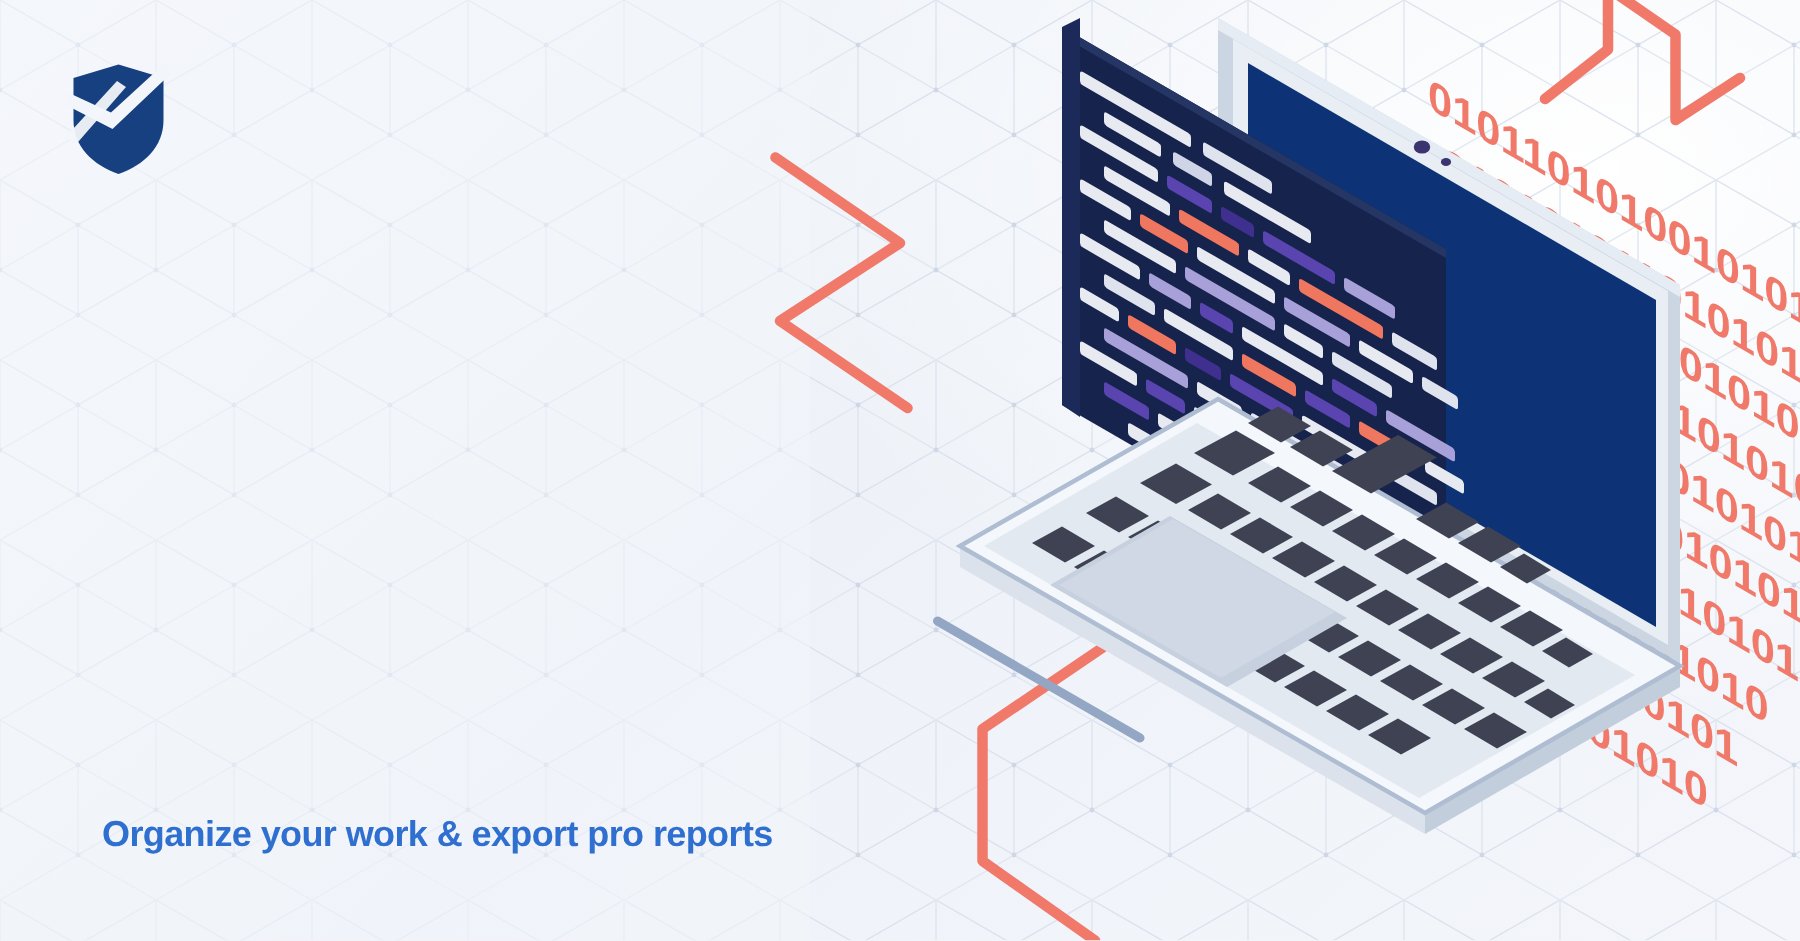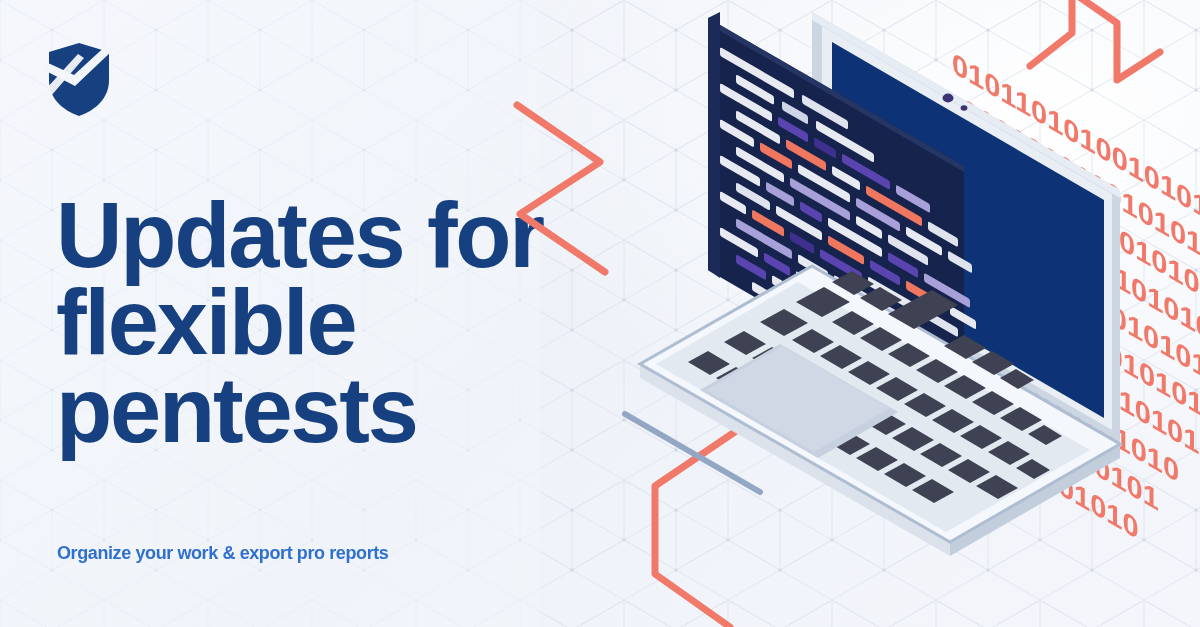--- a/index.html
+++ b/index.html
@@ -20,22 +20,22 @@
   .bg-grid { position:absolute; inset:0; }
 
   
   .logo { position:absolute; left:44px; top:40px; width:70px; height:78px; }
 
   
   .headline { position:absolute; left:56px; top:192px; width:620px;
     font-size:92px; line-height:0.95; font-weight:800; letter-spacing:-2.2px;
     color:#16407f; }
   .headline .ln { display:block; white-space:nowrap; }
-  .subhead { position:absolute; left:57px; top:543px;
-    font-size:18px; font-weight:800; letter-spacing:-0.4px; color:#2f6fd0;
+  .subhead { position:absolute; left:68px; top:543px;
+    font-size:24px; font-weight:800; letter-spacing:-0.4px; color:#2f6fd0;
     white-space:nowrap; }
 
   
   .illo { position:absolute; left:560px; top:-10px; width:660px; height:650px; }
   .deco { position:absolute; inset:0; }
 </style>
 </head>
 <body>
 
 <div id="stage">
@@ -57,25 +57,20 @@
     <rect x="0" y="0" width="1200" height="627" fill="url(#isoGrid)" opacity="0.85"></rect>
     <rect x="0" y="0" width="540" height="627" fill="#f3f6fb" opacity="0.55"></rect>
   </svg>
 
   <svg class="logo" viewBox="0 0 70 78">
     <path d="M5 12 L35 3 L65 12 L65 40 C65 58 52 70 35 76 C18 70 5 58 5 40 Z" fill="#16407f"></path>
     <path d="M2 22 L30 35 L66 2 L70 9 L31 46 L0 30 Z" fill="#f2f5fa"></path>
     <path d="M1 50 L34 14 L40 18 L6 57 Z" fill="#f2f5fa" opacity="0.95"></path>
   </svg>
 
-  <div class="headline">
-    <span class="ln">Updates for</span>
-    <span class="ln">flexible</span>
-    <span class="ln">pentests</span>
-  </div>
   <div class="subhead">Organize your work &amp; export pro reports</div>
 
   <svg class="deco" viewBox="0 0 1200 627" preserveAspectRatio="none" style="position:absolute;inset:0;">
     <g fill="none" stroke="#f0796a" stroke-width="7" stroke-linecap="round" stroke-linejoin="round">
       <path d="M517 105 L600 162 L520 214 L605 272"></path>
       <path d="M1030 66 L1072 33 L1072 -18"></path>
       <path d="M1075 -6 L1117 23 L1117 80 L1160 52"></path>
       <path d="M745 425 L655 486 L655 574 L730 627"></path>
     </g>
     <g fill="none" stroke="#93a7c4" stroke-width="6" stroke-linecap="round">

